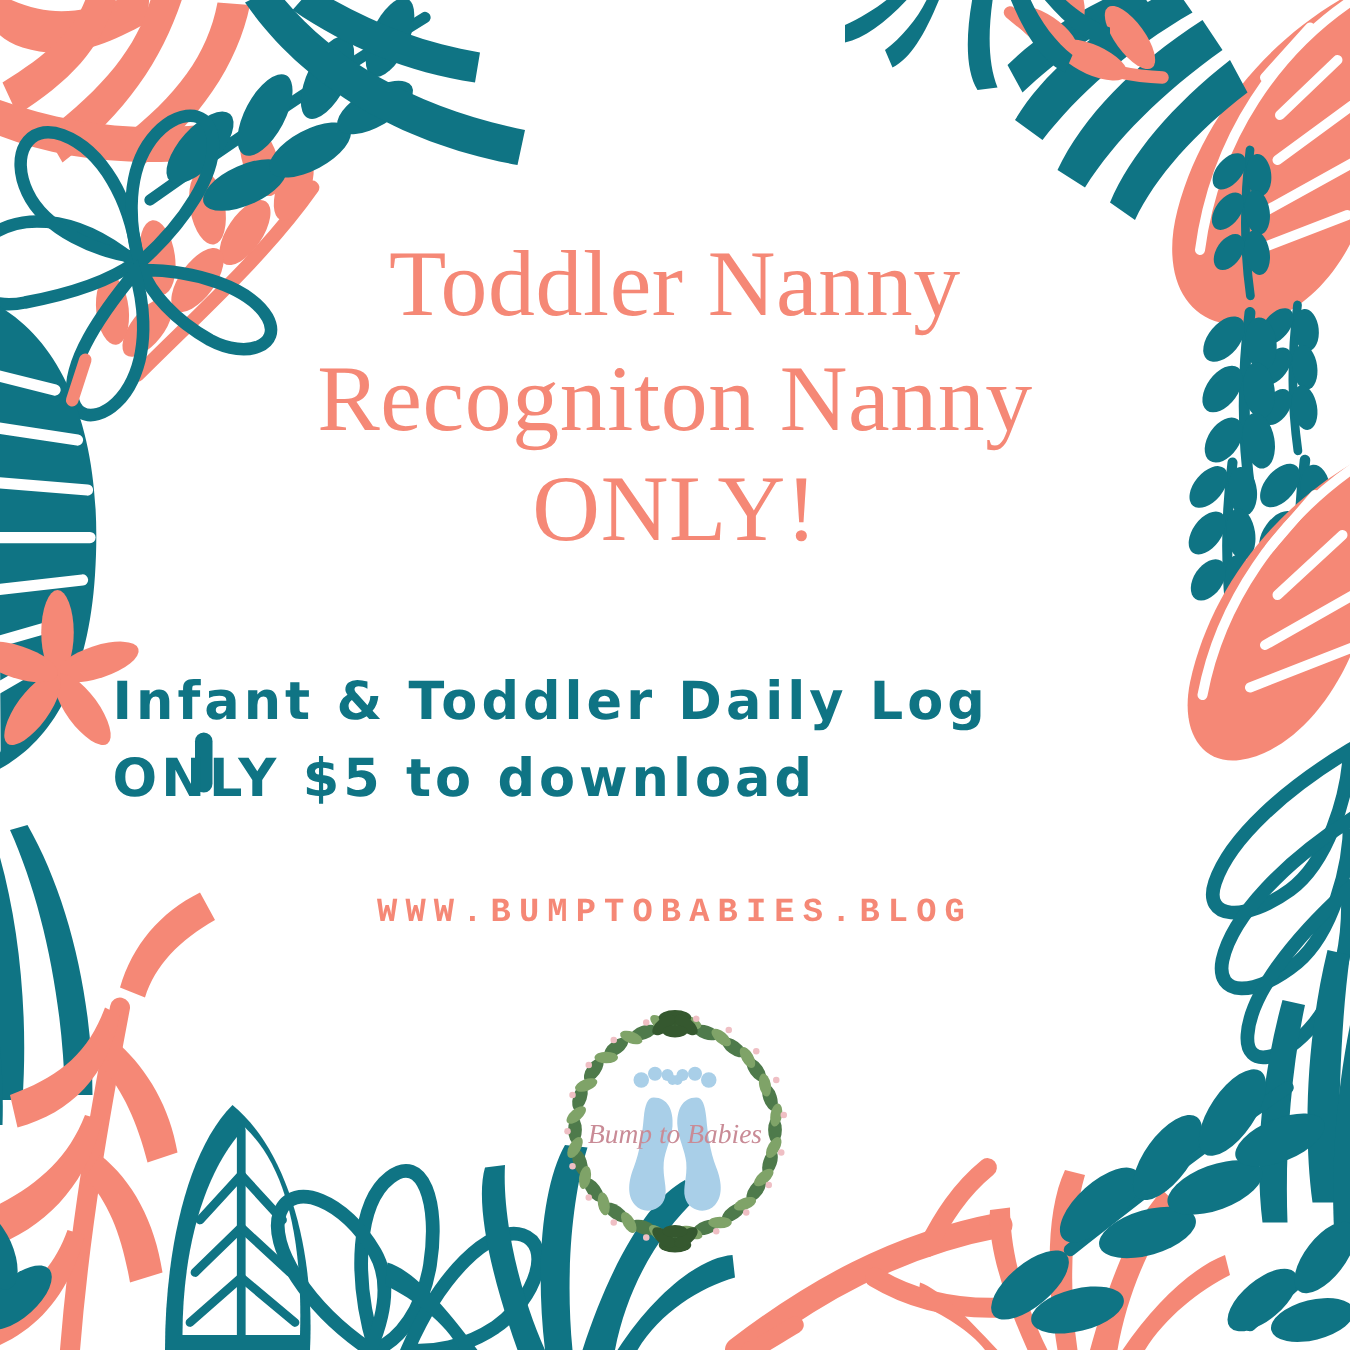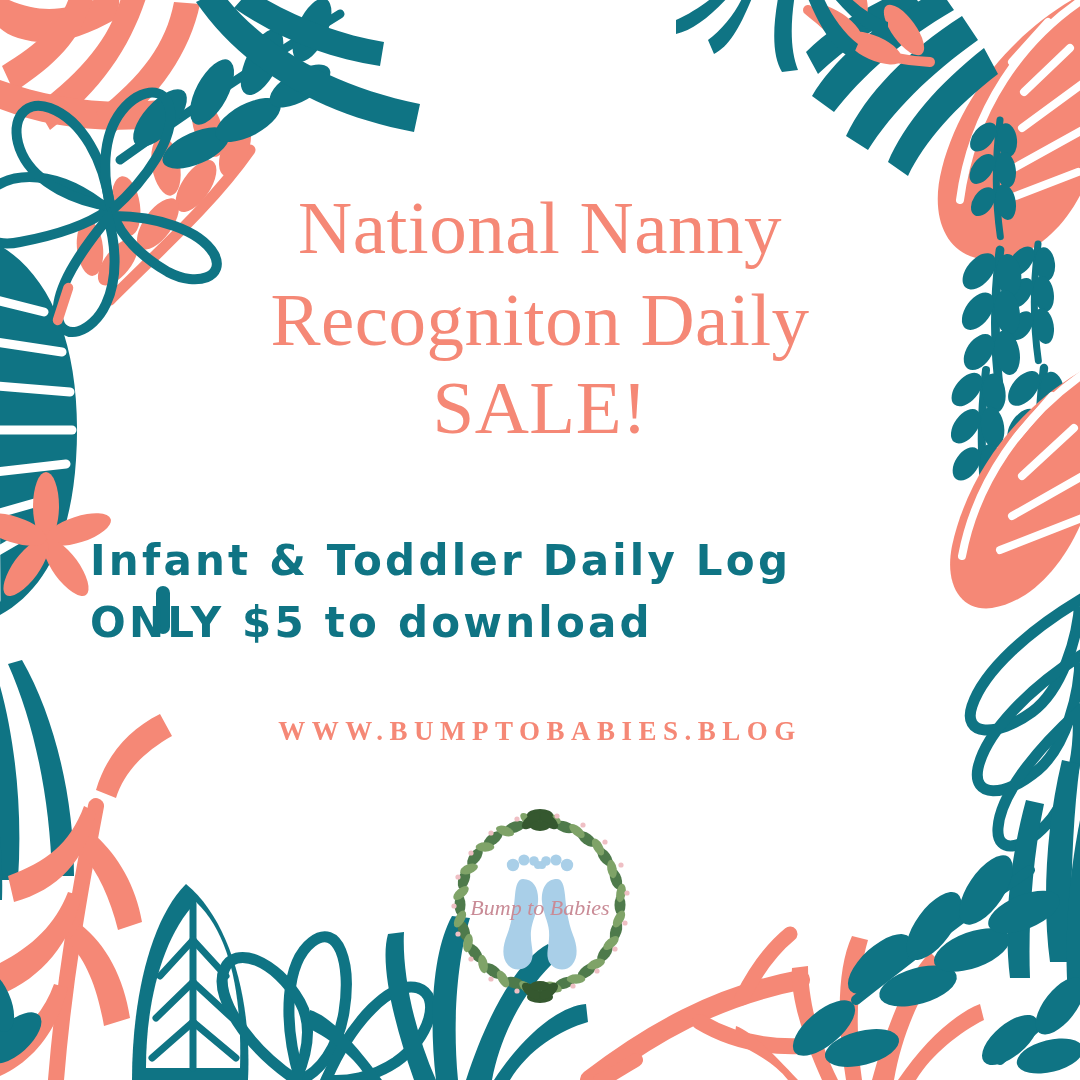--- a/index.html
+++ b/index.html
@@ -34,21 +34,21 @@
     color:#0F7484;
     font-weight:bold;
     font-size:42px;
     line-height:62px;
     letter-spacing:3.2px;
     width:900px;
     margin:0;
   }
   #url-wrap{margin-top:62px;}
   .urlline{
-    font-family:Liberation Serif, serif;
+    font-family:Liberation Mono, monospace;
     color:#F58876;
     font-weight:bold;
     font-size:27px;
     letter-spacing:6.5px;
     text-align:center;
     margin:0;
   }
   #logo-wrap{margin-top:60px;}
   #logo{display:block;}
 </style>
@@ -302,23 +302,23 @@
     <g fill="#0F7484">
       <path d="M220,-10 C260,44 330,86 420,104 L414,132 C316,114 240,66 196,2 Z"></path>
       <path d="M250,-10 C292,16 336,34 384,42 L380,66 C326,58 278,38 234,8 Z"></path>
     </g>
 
   </svg>
 
   <div id="content">
 
     <div id="headline-wrap">
-      <div class="headline">National Nanny</div>
-      <div class="headline">Recogniton Daily</div>
-      <div class="headline headline-l3">SALE!</div>
+      <div class="headline">Toddler Nanny</div>
+      <div class="headline">Recogniton Nanny</div>
+      <div class="headline headline-l3">ONLY!</div>
     </div>
 
     <div id="sub-wrap">
       <div class="subline">Infant &amp; Toddler Daily Log</div>
       <div class="subline">ONLY $5 to download</div>
     </div>
 
     <div id="url-wrap">
       <div class="urlline">WWW.BUMPTOBABIES.BLOG</div>
     </div>

